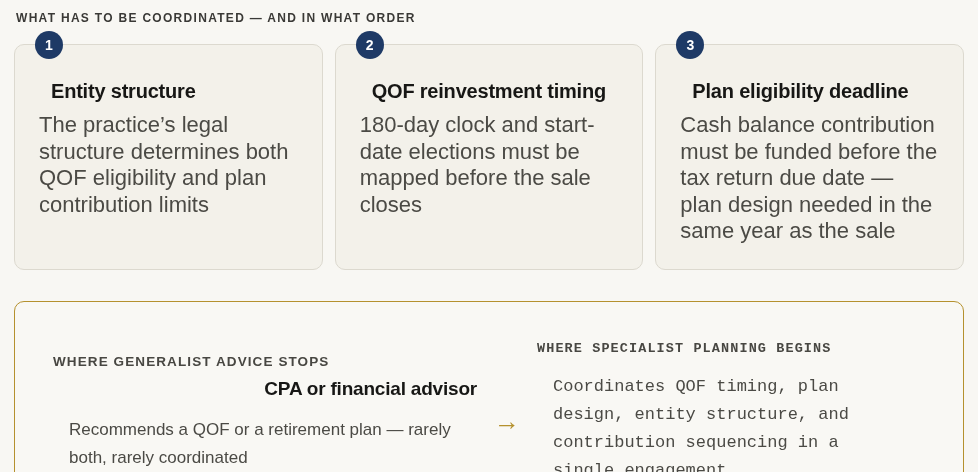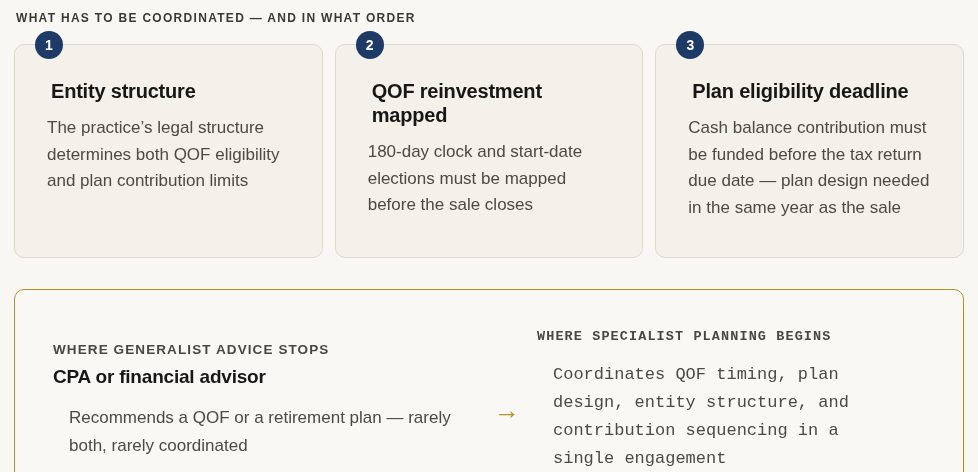--- a/index.html
+++ b/index.html
@@ -55,22 +55,22 @@
   }
   .card-title {
     margin: 0 16px 9px;
     font-size: 20px;
     font-weight: 700;
     letter-spacing: -0.2px;
     color: #171715;
     line-height: 24px;
   }
   .card-body {
-    margin: 12px;
-    font-size: 17px;
+    margin: 4px;
+    font-size: 22px;
     line-height: 26.5px;
     color: #4b4a45;
   }
 
   .comparison {
     margin-top: 31px;
     min-height: 171px;
     background: #f9f8f4;
     border: 1.5px solid #b5912e;
     border-radius: 10px;
@@ -89,20 +89,21 @@
     margin: 0 0 7px;
     line-height: 17px;
   }
   .comp-title {
     margin: 0 0 7px;
     font-size: 19px;
     font-weight: 700;
     letter-spacing: -0.2px;
     color: #171715;
     line-height: 23px;
+    text-align: right;
   }
   .comp-body {
     margin: 16px;
     font-size: 17px;
     line-height: 28px;
     color: #4b4a45;
   }
   .comp-arrow {
     flex: 0 0 auto;
     font-size: 26px;
@@ -122,21 +123,21 @@
   <div class="cards">
 
     <div class="card">
       <div class="badge">1</div>
       <h3 class="card-title">Entity structure</h3>
       <p class="card-body">The practice’s legal structure determines both QOF eligibility and plan contribution limits</p>
     </div>
 
     <div class="card">
       <div class="badge">2</div>
-      <h3 class="card-title">QOF reinvestment mapped</h3>
+      <h3 class="card-title">QOF reinvestment timing</h3>
       <p class="card-body">180-day clock and start-date elections must be mapped before the sale closes</p>
     </div>
 
     <div class="card">
       <div class="badge">3</div>
       <h3 class="card-title">Plan eligibility deadline</h3>
       <p class="card-body">Cash balance contribution must be funded before the tax return due date — plan design needed in the same year as the sale</p>
     </div>
 
   </div>

